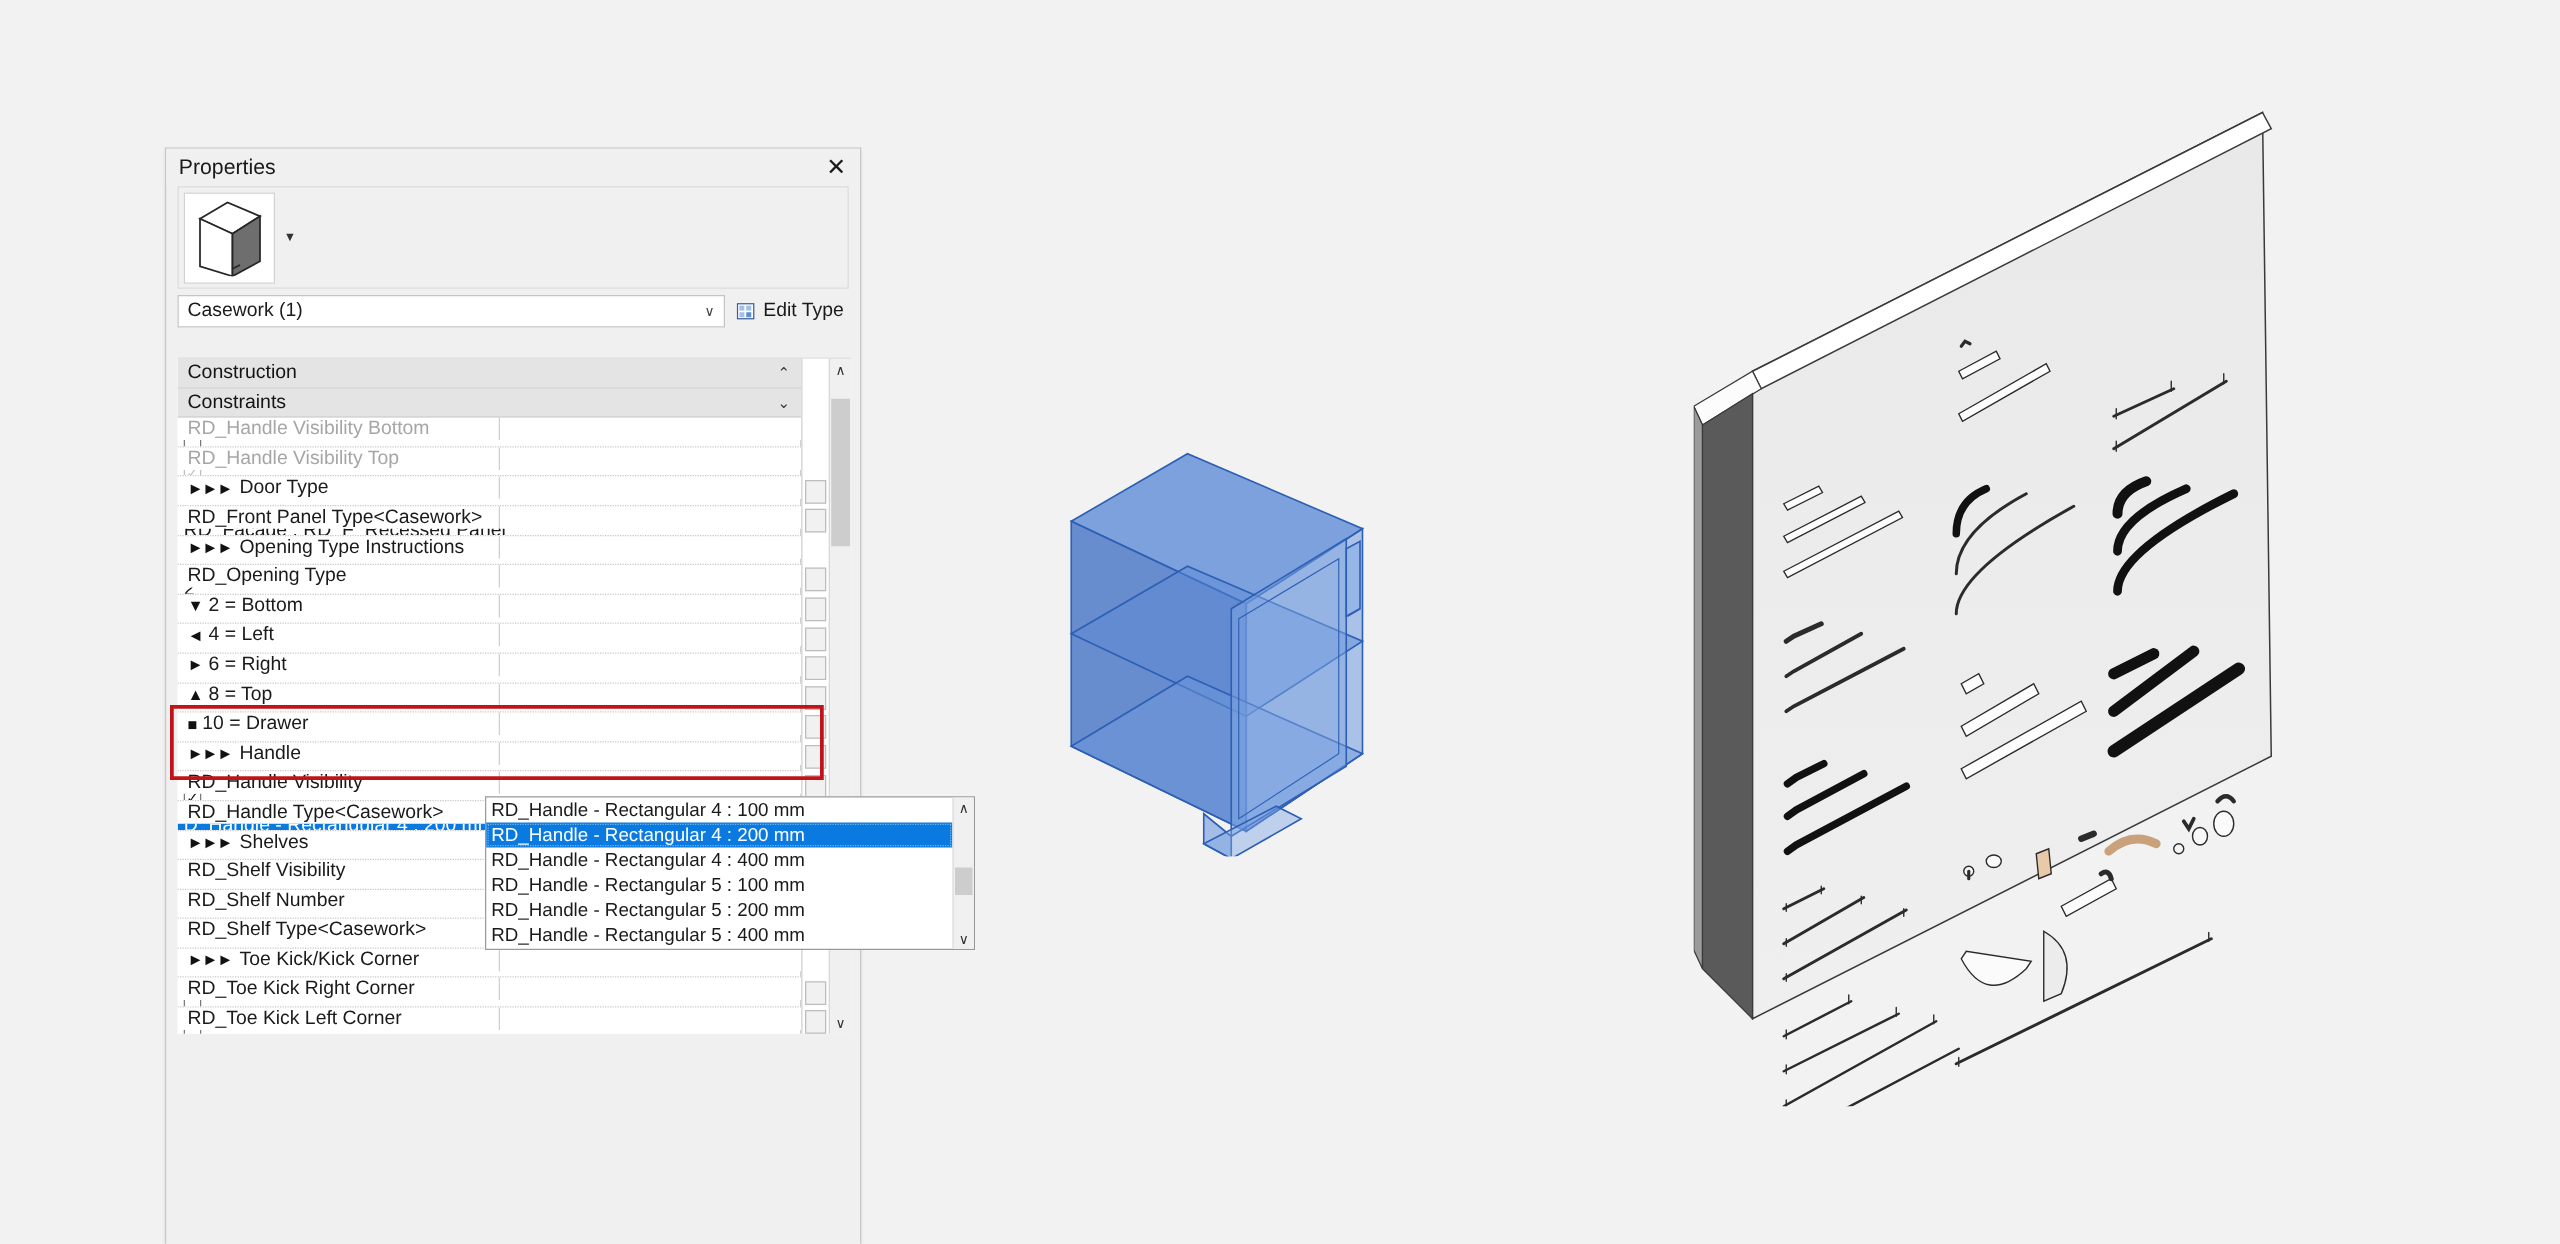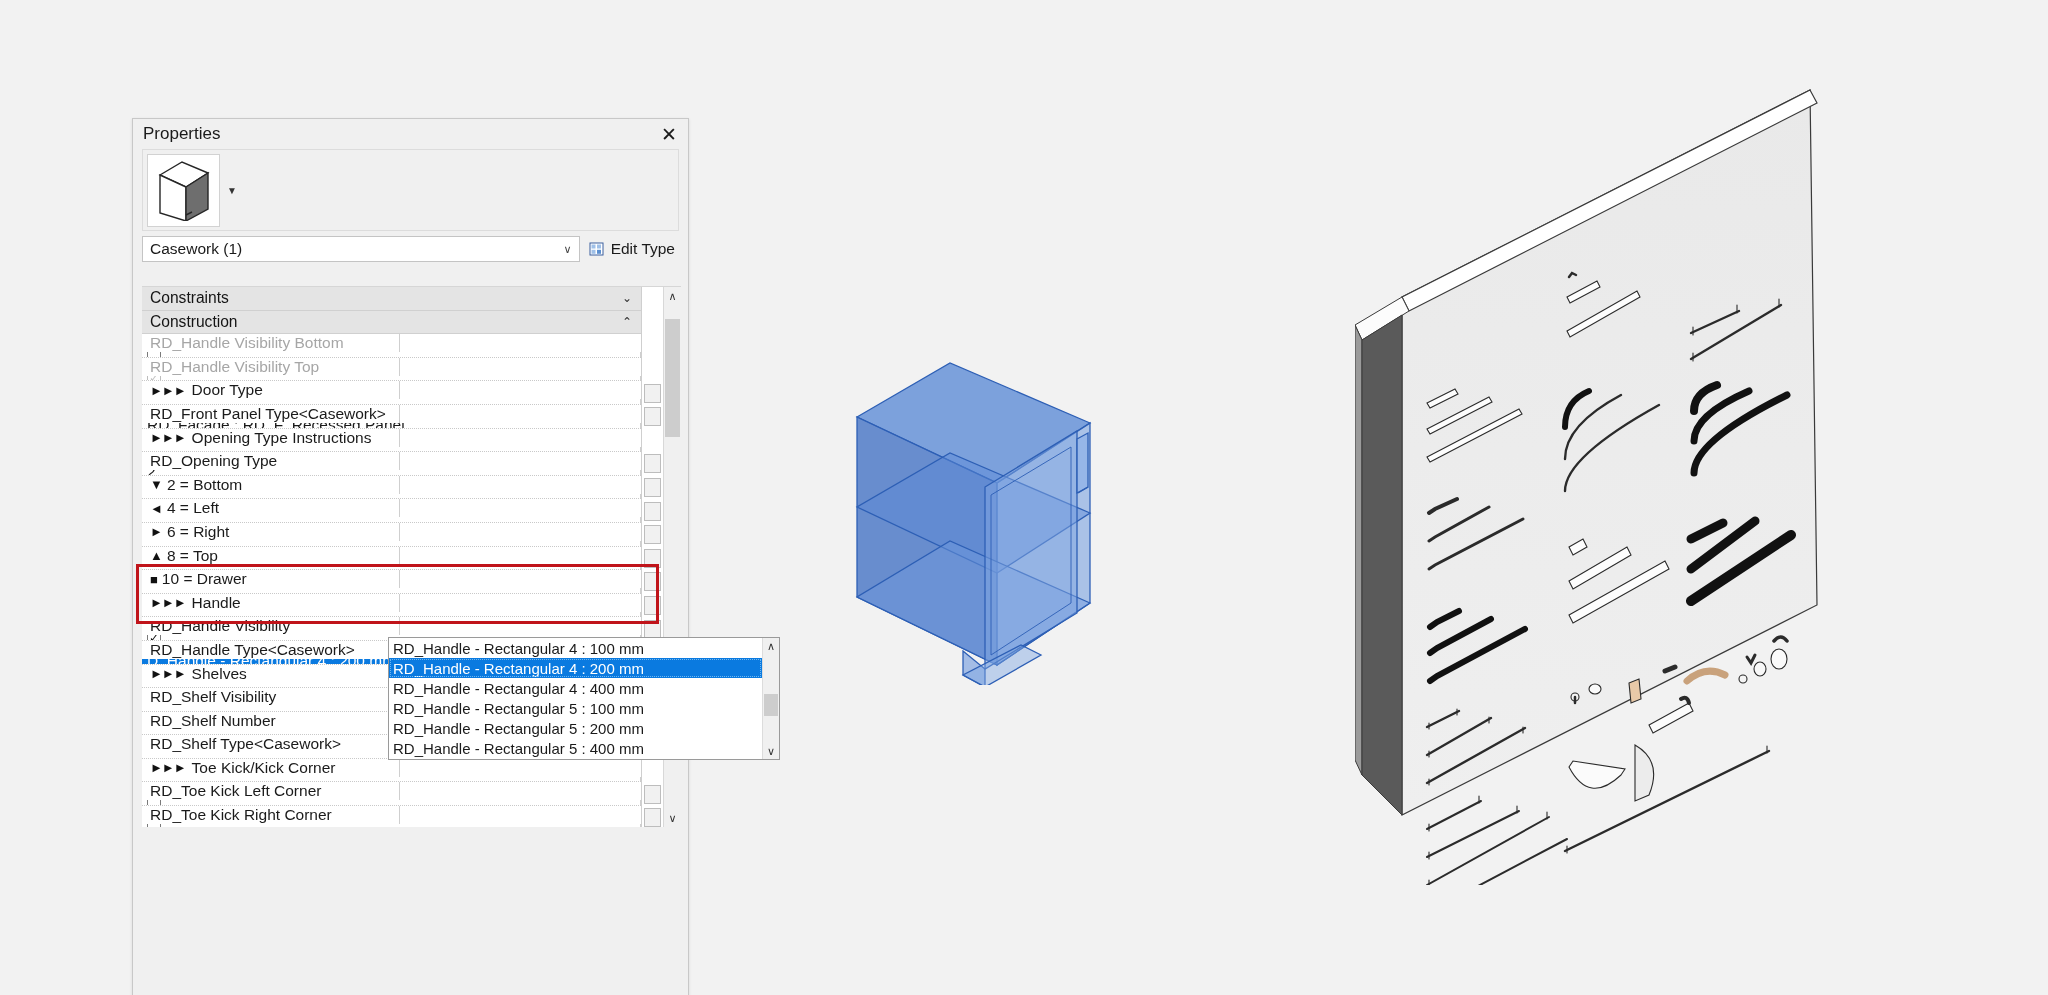--- a/index.html
+++ b/index.html
@@ -357,26 +357,26 @@
         <rect x="2.5" y="8.8" width="4" height="4" fill="#9fc0e8"></rect>
         <rect x="8" y="8.8" width="4" height="4" fill="#5b8fd0"></rect>
       </svg>
       <span>Edit Type</span>
     </div>
   </div>
 
   <div class="pp-grid-wrap">
     <div class="pp-grid" id="grid-rows">
         <div class="grp-bar">
+          <div class="gname">Construction</div>
+          <div class="grp-chev">⌃</div>
+        </div>
+        <div class="grp-bar">
           <div class="gname">Constraints</div>
           <div class="grp-chev">⌄</div>
-        </div>
-        <div class="grp-bar">
-          <div class="gname">Construction</div>
-          <div class="grp-chev">⌃</div>
         </div>
         <div class="prow">
           <div class="pname dim">
             <span>RD_Handle Visibility Bottom</span>
           </div>
           <div class="pval">
             <div class="chk"></div>
           </div>
         </div>
         <div class="prow">
@@ -505,29 +505,29 @@
         </div>
         <div class="prow">
           <div class="pname">
             <span class="arrows">►►►</span>
             <span>Toe Kick/Kick Corner</span>
           </div>
           <div class="pval"></div>
         </div>
         <div class="prow">
           <div class="pname">
+            <span>RD_Toe Kick Right Corner</span>
+          </div>
+          <div class="pval">
+            <div class="chk"></div>
+          </div>
+        </div>
+        <div class="prow">
+          <div class="pname">
             <span>RD_Toe Kick Left Corner</span>
-          </div>
-          <div class="pval">
-            <div class="chk"></div>
-          </div>
-        </div>
-        <div class="prow">
-          <div class="pname">
-            <span>RD_Toe Kick Right Corner</span>
           </div>
           <div class="pval">
             <div class="chk"></div>
           </div>
         </div>
       </div>
     <div class="pbtncol" id="btn-col">
         <div class="pbtn"></div>
         <div class="pbtn"></div>
         <div class="pbtn"></div>

